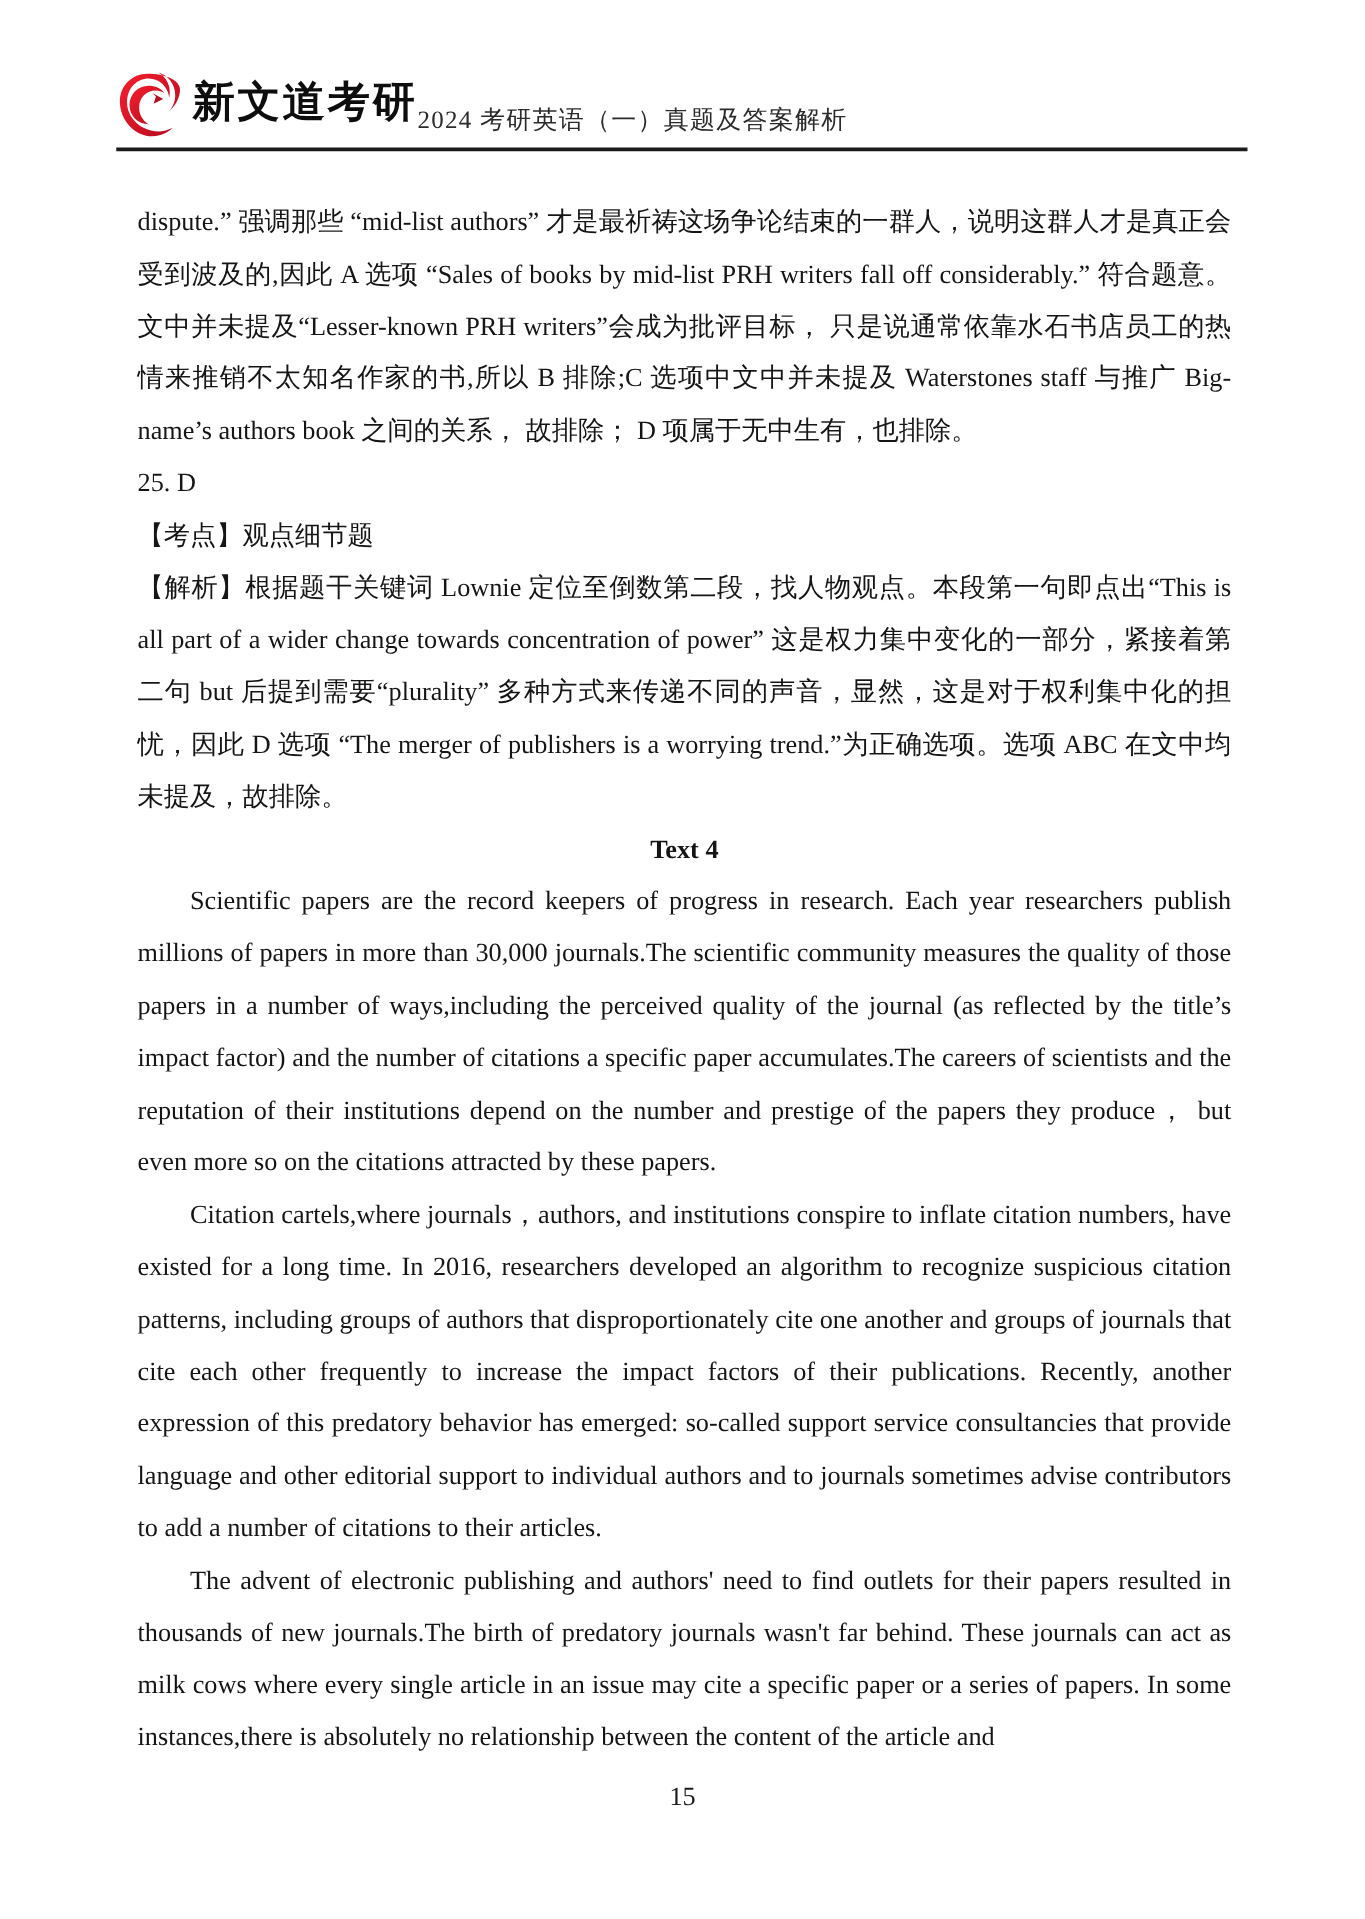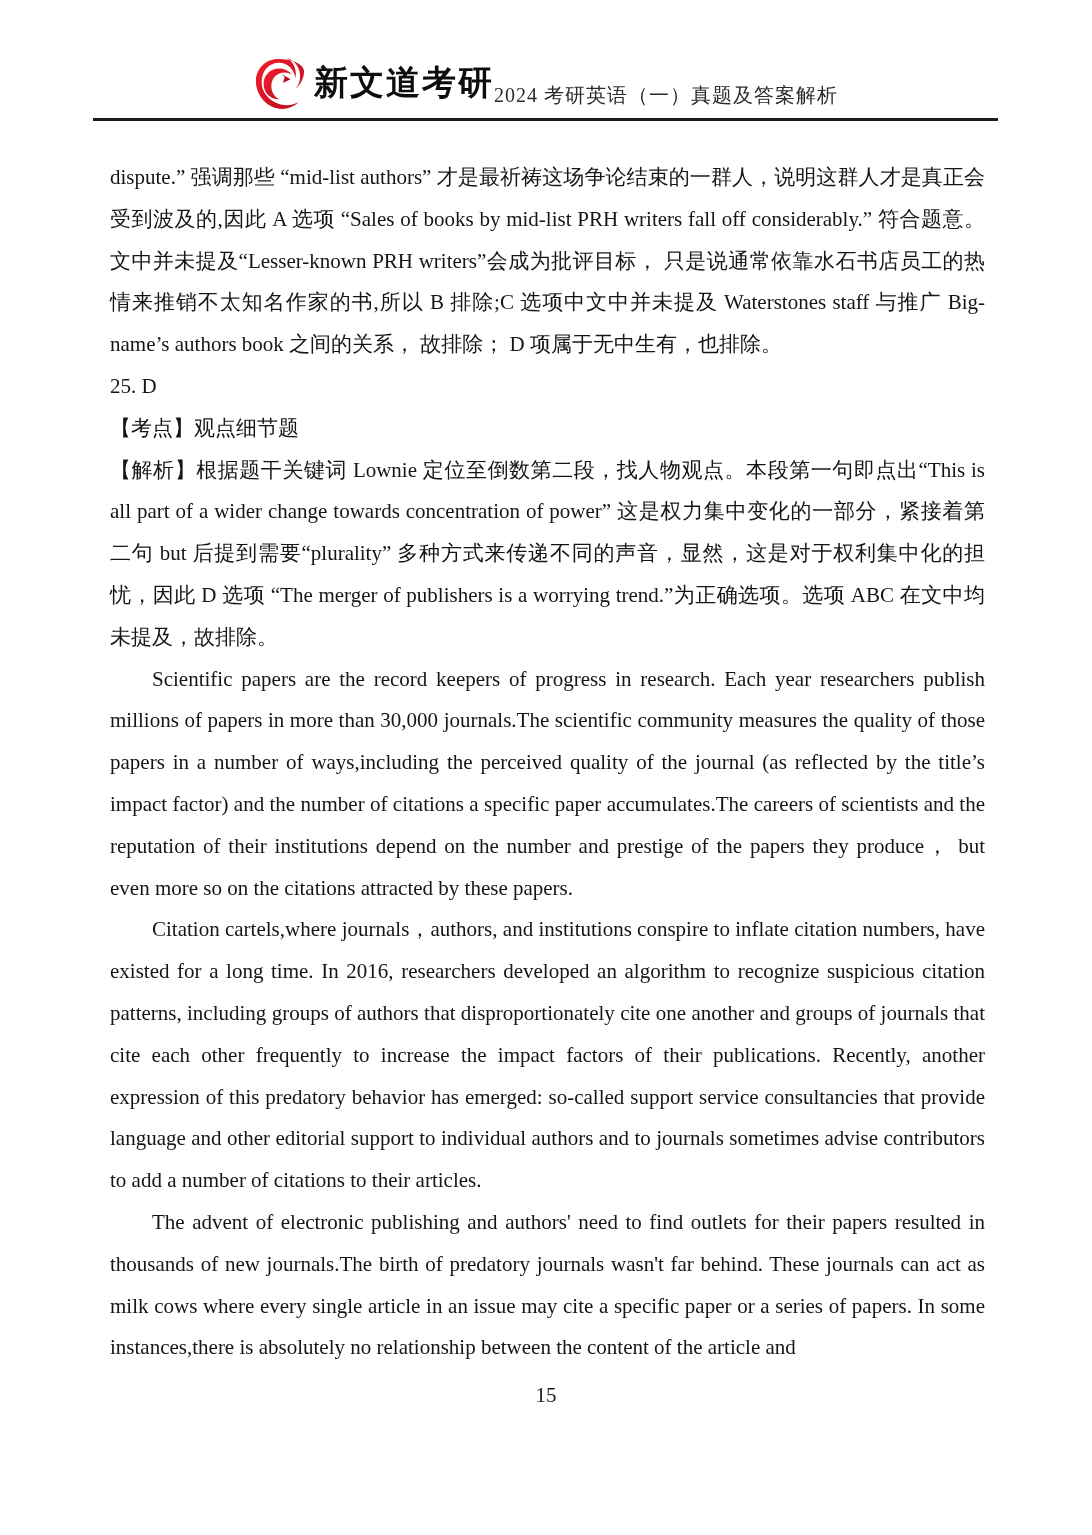--- a/index.html
+++ b/index.html
@@ -13,21 +13,21 @@
     font-family: "Liberation Serif", "DejaVu Serif", serif;
     color: #151515;
     -webkit-font-smoothing: antialiased;
   }
   .page { position: relative; width: 1092px; height: 1535px; }
 
   
   .header {
     margin: 56px 94px 0 93px;
     display: flex;
-    justify-content: center;
+    justify-content: flex-start;
     align-items: flex-end;
     border-bottom: 3px solid #1c1c1c;
     padding-bottom: 6px;
   }
   .logo { display: flex; align-items: center; gap: 9px; }
   .logo svg { display: block; }
   .logo-text {
     font-family: "Liberation Sans", "DejaVu Sans", sans-serif;
     font-weight: 800;
     font-size: 34px;
@@ -91,20 +91,21 @@
     </div>
     <div class="doc-title">2024 考研英语（一）真题及答案解析</div>
   </div>
 
   <div class="content">
     <p>dispute.” 强调那些 “mid-list authors” 才是最祈祷这场争论结束的一群人，说明这群人才是真正会受到波及的,因此 A 选项 “Sales of books by mid-list PRH writers fall off considerably.” 符合题意。 文中并未提及“Lesser-known PRH writers”会成为批评目标， 只是说通常依靠水石书店员工的热情来推销不太知名作家的书,所以 B 排除;C 选项中文中并未提及 Waterstones staff 与推广 Big-name’s authors book 之间的关系， 故排除； D 项属于无中生有，也排除。</p>
     <p>25. D</p>
     <p>【考点】观点细节题</p>
     <p>【解析】根据题干关键词 Lownie 定位至倒数第二段，找人物观点。本段第一句即点出“This is all part of a wider change towards concentration of power” 这是权力集中变化的一部分，紧接着第二句 but 后提到需要“plurality” 多种方式来传递不同的声音，显然，这是对于权利集中化的担忧，因此 D 选项 “The merger of publishers is a worrying trend.”为正确选项。选项 ABC 在文中均未提及，故排除。</p>
 
+    <p class="section-heading">Text 4</p>
     <p class="para-indent">Scientific papers are the record keepers of progress in research. Each year researchers publish millions of papers in more than 30,000 journals.The scientific community measures the quality of those papers in a number of ways,including the perceived quality of the journal (as reflected by the title’s impact factor) and the number of citations a specific paper accumulates.The careers of scientists and the reputation of their institutions depend on the number and prestige of the papers they produce， but even more so on the citations attracted by these papers.</p>
     <p class="para-indent">Citation cartels,where journals，authors, and institutions conspire to inflate citation numbers, have existed for a long time. In 2016, researchers developed an algorithm to recognize suspicious citation patterns, including groups of authors that disproportionately cite one another and groups of journals that cite each other frequently to increase the impact factors of their publications. Recently, another expression of this predatory behavior has emerged: so-called support service consultancies that provide language and other editorial support to individual authors and to journals sometimes advise contributors to add a number of citations to their articles.</p>
     <p class="para-indent">The advent of electronic publishing and authors' need to find outlets for their papers resulted in thousands of new journals.The birth of predatory journals wasn't far behind. These journals can act as milk cows where every single article in an issue may cite a specific paper or a series of papers. In some instances,there is absolutely no relationship between the content of the article and</p>
   </div>
 
   <div class="footer">15</div>
 
 </div>
 
 </body></html>

